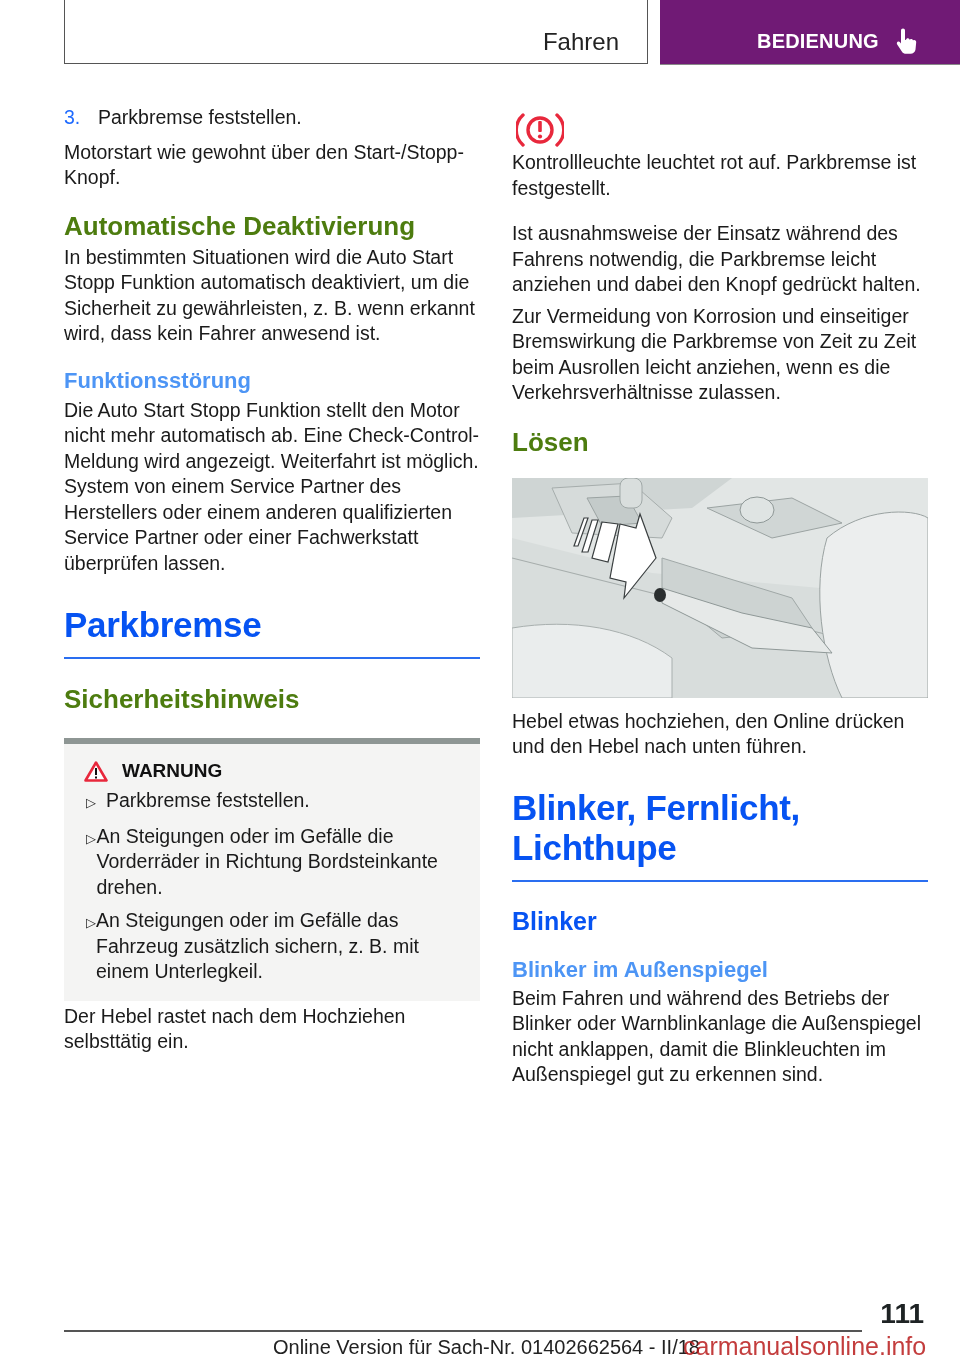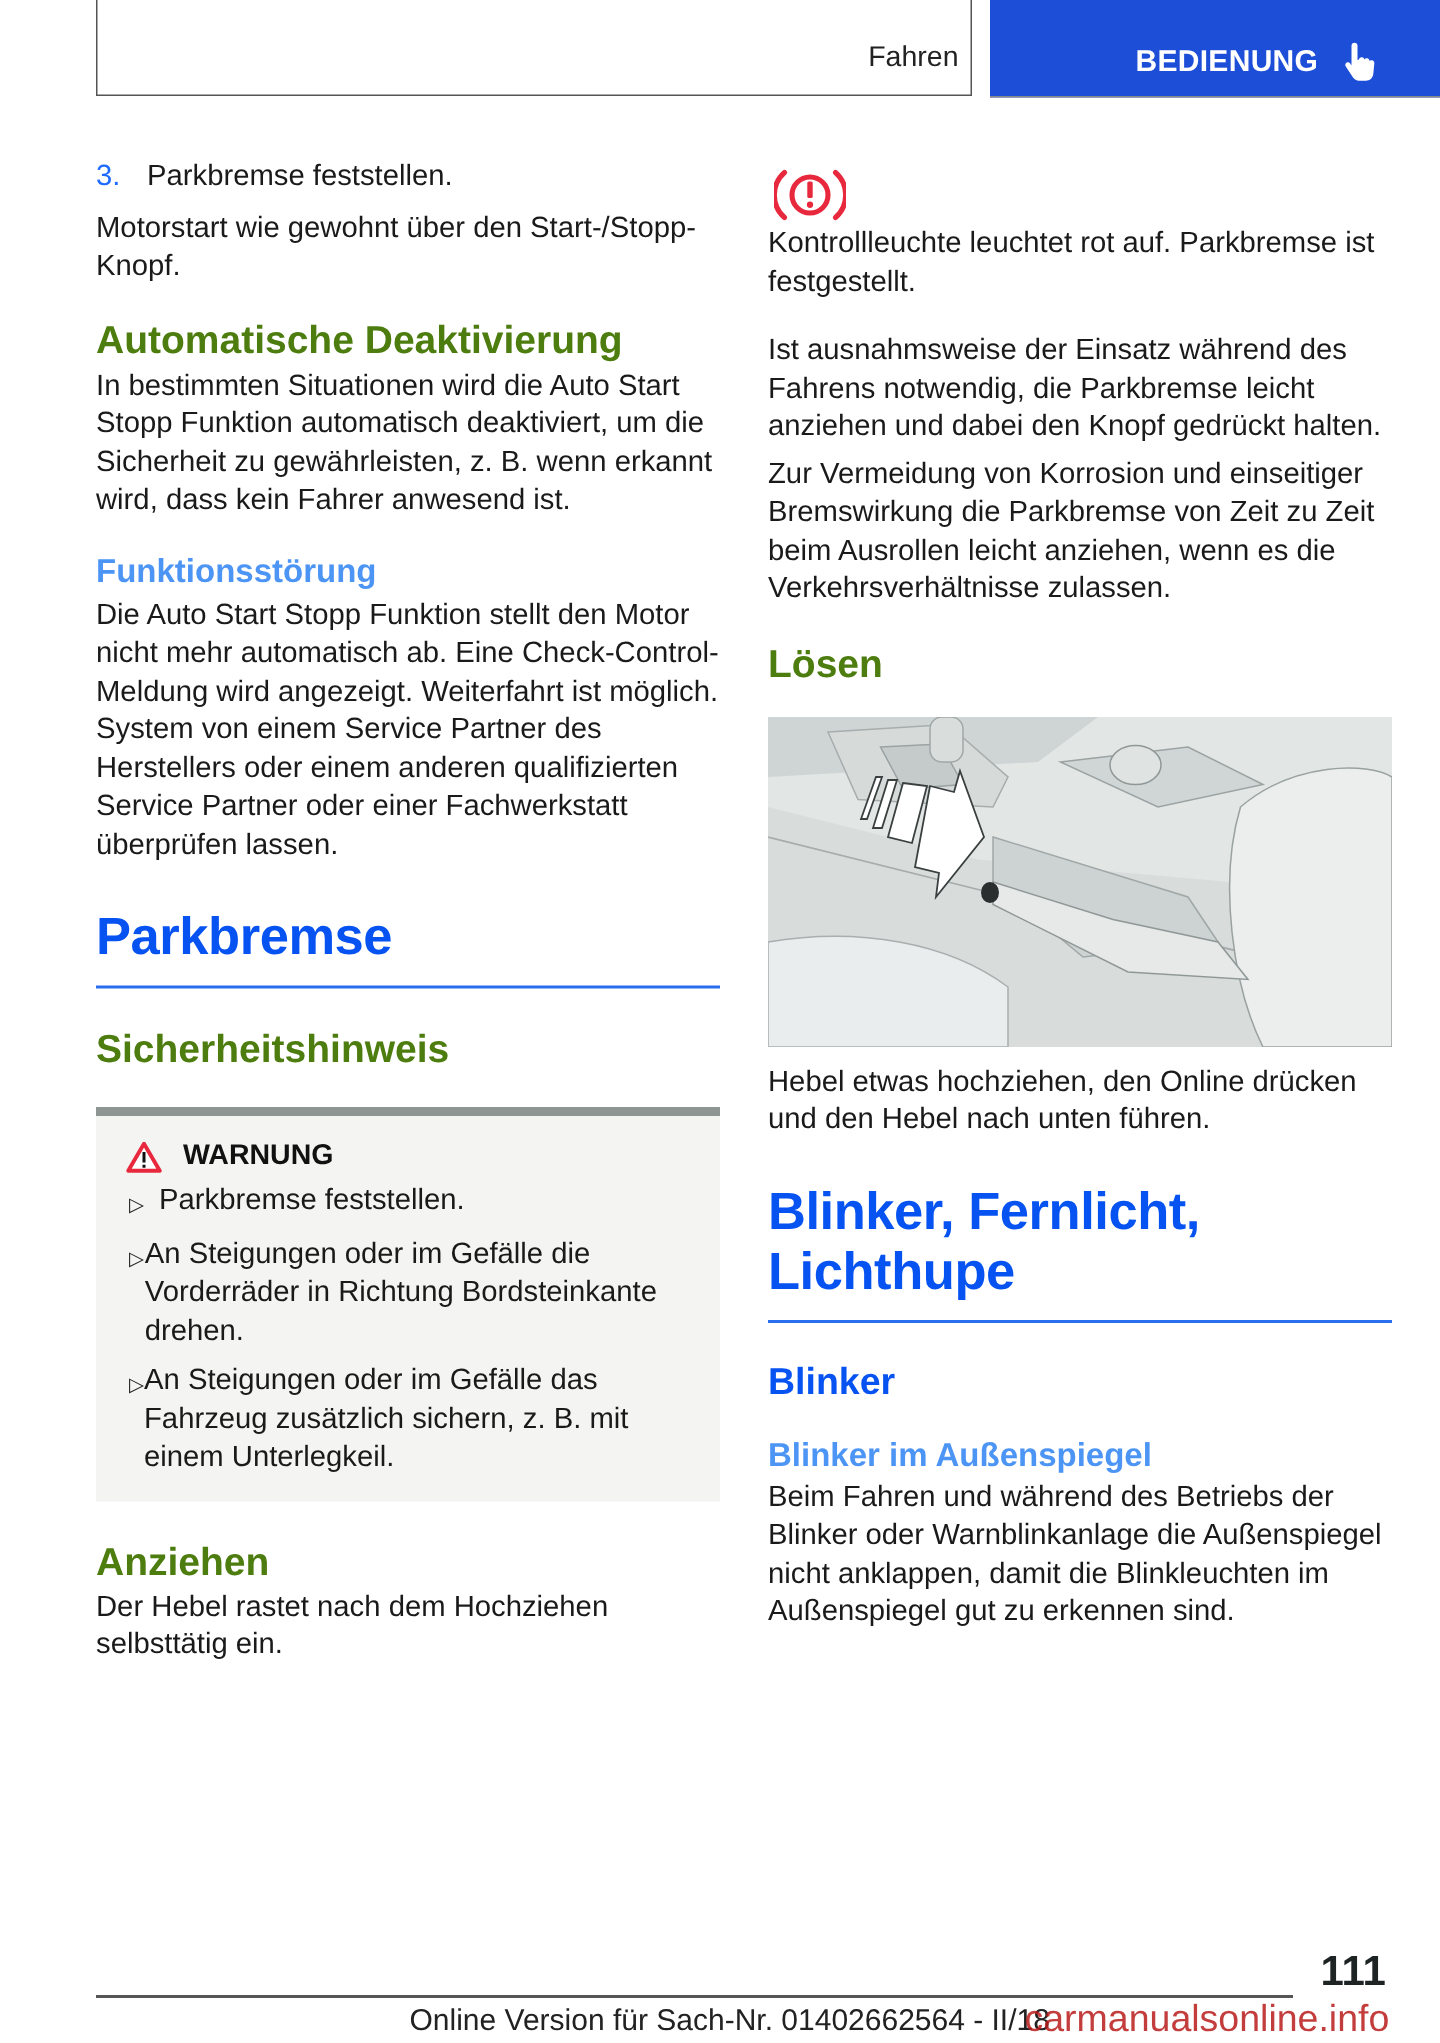--- a/index.html
+++ b/index.html
@@ -6,25 +6,25 @@
   body {
     width: 960px; height: 1362px; position: relative; background: #ffffff;
     font-family: "Liberation Sans", sans-serif; color: #1a1a1a; overflow: hidden;
   }
   
   .hdr-left {
     position: absolute; left: 64px; top: -2px; width: 584px; height: 66px;
     border: 1.5px solid #555; border-top: none; box-sizing: border-box; background: #fff;
   }
   .hdr-left .lbl {
-    position: absolute; right: 8px; top: 30px; font-size: 19px; color: #222;
+    position: absolute; right: 28px; top: 30px; font-size: 24px; color: #222;
   }
   .hdr-right {
     position: absolute; left: 660px; top: 0; width: 300px; height: 64px;
-    background: #1d4ed8; border-bottom: 1.5px solid #888;
+    background: #701a75; border-bottom: 1.5px solid #888;
   }
   .hdr-right .lbl {
     position: absolute; left: 97px; top: 30px; font-size: 20px; font-weight: bold; color: #fff;
     letter-spacing: 0.2px;
   }
   .hdr-right .hand { position: absolute; left: 236px; top: 27px; width: 22px; height: 28px; }
 
   .col { position: absolute; width: 416px; }
   .col.left { left: 64px; top: 100px; }
   .col.right { left: 512px; top: 100px; }
@@ -104,21 +104,20 @@
           <span class="tri">▷</span>
           <span>An Steigungen oder im Gefälle die Vorderräder in Richtung Bordsteinkante drehen.</span>
         </li>
       <li style="margin-bottom:0;">
           <span class="tri">▷</span>
           <span>An Steigungen oder im Gefälle das Fahrzeug zusätzlich sichern, z. B. mit einem Unterlegkeil.</span>
         </li>
     </ul>
   </div>
 
-  <h2 class="h-blue-l" style="margin-top:25px;">Anziehen</h2>
   <p style="margin-top:3px;">Der Hebel rastet nach dem Hochziehen selbsttätig ein.</p>
 </div>
 
 <div class="col right">
   <div class="ind" style="margin-top:4px;flex-direction:column;">
     <svg width="48" height="40" viewBox="0 0 48 40">
       <circle cx="24" cy="20" r="12" fill="none" stroke="#e8283c" stroke-width="3.4"></circle>
       <rect x="22.2" y="11" width="3.6" height="11" rx="1" fill="#e8283c"></rect>
       <circle cx="24" cy="26.5" r="2.1" fill="#e8283c"></circle>
       <path d="M7 5 A20 20 0 0 0 7 35" fill="none" stroke="#e8283c" stroke-width="3.4" stroke-linecap="round"></path>

